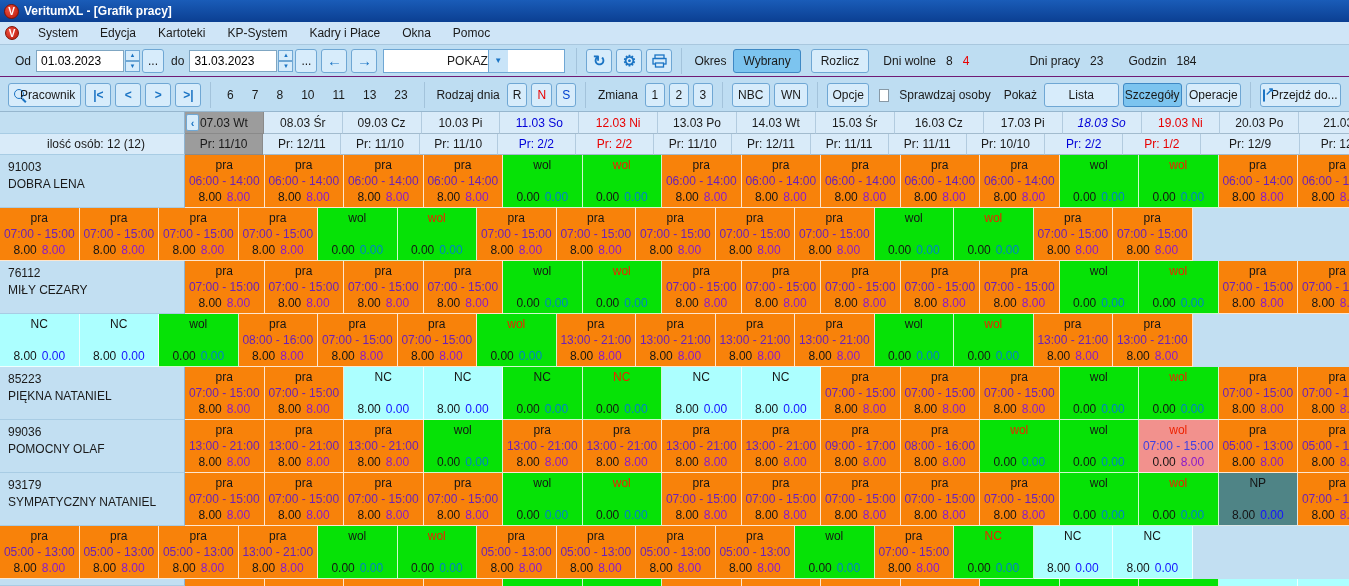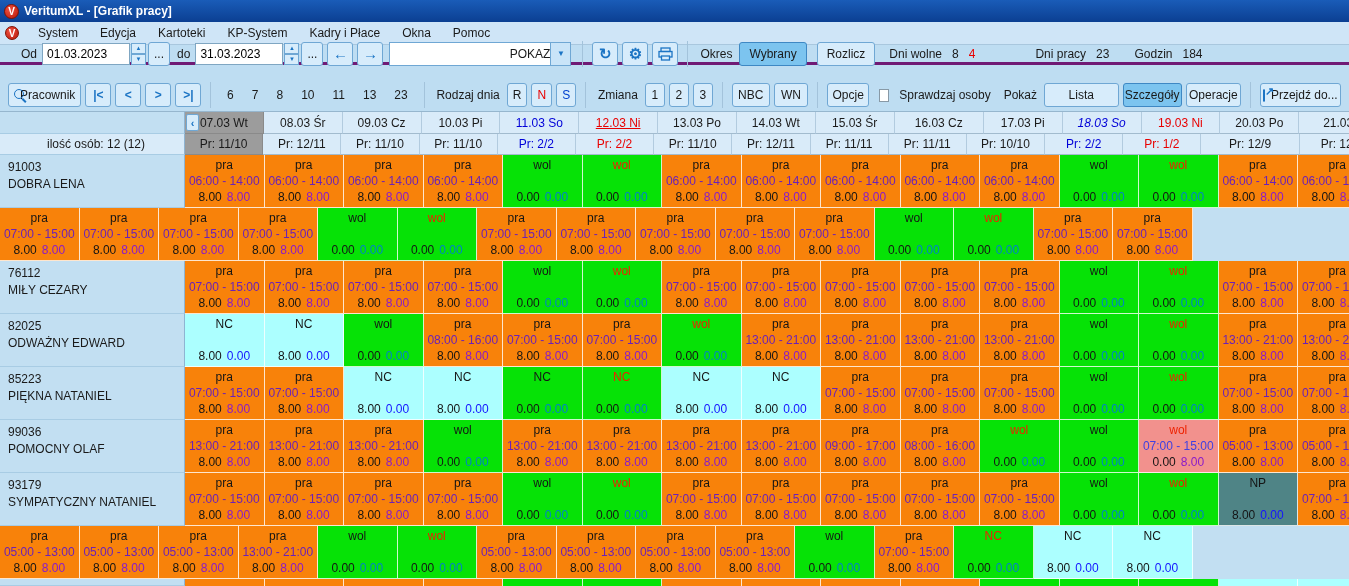--- a/index.html
+++ b/index.html
@@ -14,35 +14,35 @@
   .titletext { color:#fff; font-weight:bold; font-size:12px; }
 
   
   .menubar { position:absolute; left:0; top:22px; width:100%; height:23px; background:#CFE5F7;
     display:flex; align-items:center; border-bottom:1px solid #A9C7DE; }
   .menubar .applogo { width:14px; height:14px; margin:0 8px 0 5px; }
   .menu-item { padding:3px 11px; cursor:default; }
 
   
   .tb { position:absolute; left:0; width:100%; background:#BEDDF2; display:flex; align-items:center; }
-  .tb1 { top:45px; height:20px; border-bottom:3px solid #701a75; padding:0 16px; }
+  .tb1 { top:45px; height:32px; border-bottom:1px solid #701a75; padding:0 10px; }
   .tb2 { top:79px; height:33px; border-bottom:1px solid #96B6CE; padding:0 6px; }
   .lbl { margin:0 5px; white-space:nowrap; }
   .tbtn { height:24px; min-width:24px; padding:0 9px; display:inline-flex; align-items:center; justify-content:center;
     background:#D7ECFB; border:1px solid #6FA7D4; border-radius:3px; margin:0 2px; white-space:nowrap; cursor:default; color:#1A1A1A; }
   .tbtn.small { padding:0 5px; min-width:20px; }
   .tbtn.active { background:#7CC4EF; border-color:#3E88C4; }
   .tbtn.icon { width:26px; padding:0; font-size:15px; color:#1B74C4; font-weight:bold; }
   .txtinput { width:88px; height:22px; background:#fff; border:1px solid #7FA6C2; padding:1px 4px; font-size:12px;
     font-family:"Liberation Sans",sans-serif; }
   .spinner { width:15px; height:22px; display:inline-flex; flex-direction:column; margin-left:1px; }
   .spinner span { flex:1; background:#D7ECFB; border:1px solid #6FA7D4; font-size:6px; color:#1B74C4;
     display:flex; align-items:center; justify-content:center; }
   .combo { width:182px; height:24px; background:#fff; border:1px solid #6FA7D4; display:inline-flex;
-    align-items:center; justify-content:flex-end; margin:0 4px; padding-left:6px; }
+    align-items:center; justify-content:center; margin:0 4px; padding-left:6px; }
   .combo .arrowbox { width:20px; height:100%; background:#C9E4F8; border-left:1px solid #6FA7D4;
     display:flex; align-items:center; justify-content:center; color:#1B74C4; font-size:8px; }
   .vsep { width:1px; height:26px; background:#A3C3DB; margin:0 7px; }
   .red { color:#E80000; }
   .num { margin:0 9px; }
   .cbx { width:13px; height:13px; background:#fff; border:1px solid #8899A6; margin:0 5px 0 8px; }
   .gotoicon { width:13px; height:13px; border:1.5px solid #1B74C4; border-radius:2px; position:relative; margin-right:6px; }
   .gotoicon:after { content:"↗"; position:absolute; left:1px; top:-5px; color:#1B74C4; font-size:11px; font-weight:bold; }
   .searchicon { width:13px; height:13px; position:relative; margin-right:6px; }
   .searchicon:before { content:""; position:absolute; left:0; top:0; width:8px; height:8px; border:1.7px solid #1B74C4; border-radius:50%; }
@@ -209,21 +209,21 @@
         </div>
         <div class="hcell wd" style="width: 79.5px;">
           <span>09.03 Cz</span>
         </div>
         <div class="hcell wd" style="width: 79.5px;">
           <span>10.03 Pi</span>
         </div>
         <div class="hcell sat" style="width: 79.5px;">
           <span>11.03 So</span>
         </div>
-        <div class="hcell sun" style="width: 79.5px; text-decoration: underline;">
+        <div class="hcell sun" style="width: 79.5px;">
           <span>12.03 Ni</span>
         </div>
         <div class="hcell wd" style="width: 79.5px;">
           <span>13.03 Po</span>
         </div>
         <div class="hcell wd" style="width: 79.5px;">
           <span>14.03 Wt</span>
         </div>
         <div class="hcell wd" style="width: 79.5px;">
           <span>15.03 Śr</span>
@@ -634,24 +634,20 @@
           <div class="cell c-o" style="width: 79.5px;">
             <div class="cl">pra</div>
             <div class="ct">07:00 - 15:00</div>
             <div class="ch">
               <span class="h1">8.00</span>
               <span class="h2">8.00</span>
             </div>
           </div>
         </div>
         <div class="grow">
-          <div class="labelcell emp">
-            <div>82025</div>
-            <div>ODWAŻNY EDWARD</div>
-          </div>
           <div class="cell c-c" style="width: 79.5px;">
             <div class="cl">NC</div>
             <div class="ct"></div>
             <div class="ch">
               <span class="h1">8.00</span>
               <span class="h2">0.00</span>
             </div>
           </div>
           <div class="cell c-c" style="width: 79.5px;">
             <div class="cl">NC</div>

